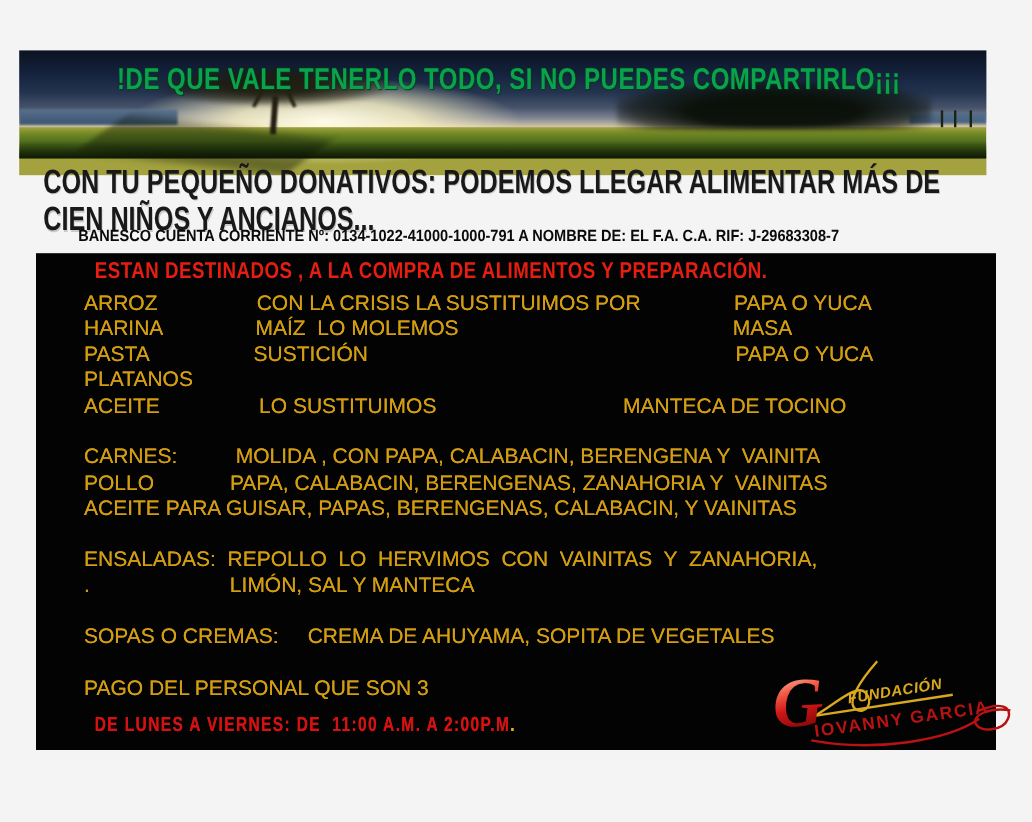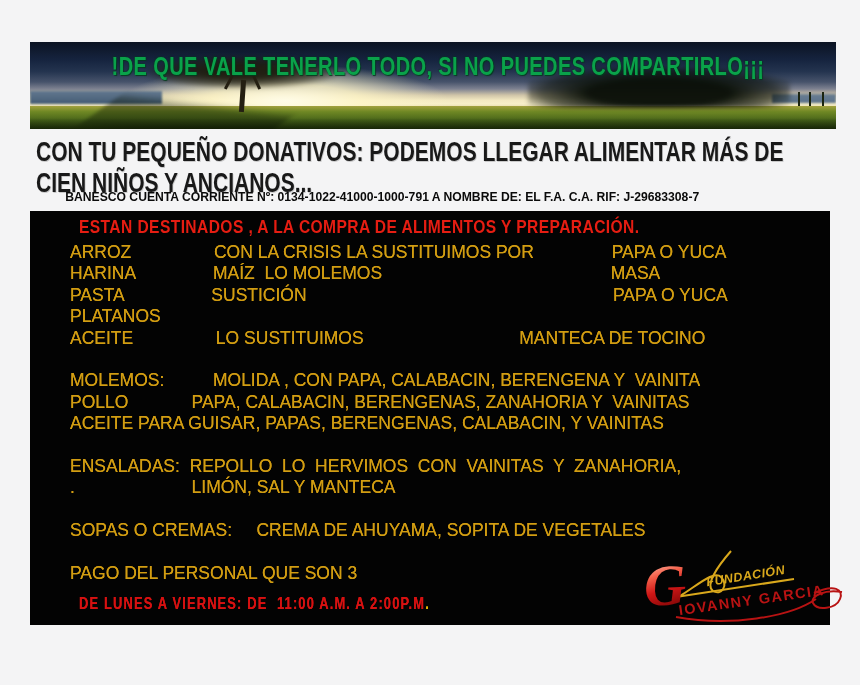--- a/index.html
+++ b/index.html
@@ -4,21 +4,21 @@
 <style>
   html,body{margin:0;padding:0;}
   body{
     width:860px;height:685px;background:#f4f4f5;position:relative;overflow:hidden;
     font-family:"Liberation Sans",sans-serif;
   }
   .page{position:absolute;inset:0;}
 
   
   .banner{
-    position:absolute;left:30px;top:42px;width:806px;height:87px;overflow:hidden;
+    position:absolute;left:16px;top:42px;width:806px;height:104px;overflow:hidden;
     background:linear-gradient(180deg,#0b1322 0%,#15233e 20%,#24344f 34%,#47536b 46%,
       #7e8291 54%,#cfc4a8 61%,#f3e9c2 67%,#f7efc9 71%,#e8dcae 75%,#c9c183 79%,#a3a23f 82%);
   }
   .sun-glow{position:absolute;left:90px;top:22px;width:330px;height:74px;
     background:radial-gradient(ellipse at center,rgba(255,252,232,.98) 0%,rgba(255,246,200,.8) 32%,rgba(255,240,180,0) 70%);}
   .sea-left{position:absolute;left:0;top:49px;width:132px;height:13px;opacity:.9;filter:blur(1px);
     background:linear-gradient(180deg,#5b748f,#2e4a6b);}
   .sea-right{position:absolute;left:742px;top:52px;width:64px;height:9px;opacity:.8;filter:blur(1px);
     background:linear-gradient(180deg,#54708e,#31507a);}
   .field{position:absolute;left:0;top:64px;width:100%;height:26px;
@@ -122,21 +122,21 @@
       <span>ESTAN DESTINADOS , A LA COMPRA  DE ALIMENTOS Y PREPARACIÓN.</span>
     </div>
 
     <div class="menu">
         <div class="menu-line">ARROZ                 CON LA CRISIS LA SUSTITUIMOS POR                PAPA O YUCA</div>
         <div class="menu-line">HARINA                MAÍZ  LO MOLEMOS                                               MASA</div>
         <div class="menu-line">PASTA                  SUSTICIÓN                                                               PAPA O YUCA</div>
         <div class="menu-line">PLATANOS</div>
         <div class="menu-line">ACEITE                 LO SUSTITUIMOS                                MANTECA DE TOCINO</div>
         <div class="menu-line">&nbsp;</div>
-        <div class="menu-line">MOLEMOS:          MOLIDA , CON PAPA, CALABACIN, BERENGENA Y  VAINITA</div>
+        <div class="menu-line">CARNES:          MOLIDA , CON PAPA, CALABACIN, BERENGENA Y  VAINITA</div>
         <div class="menu-line">POLLO             PAPA, CALABACIN, BERENGENAS, ZANAHORIA Y  VAINITAS</div>
         <div class="menu-line">ACEITE PARA GUISAR, PAPAS, BERENGENAS, CALABACIN, Y VAINITAS</div>
         <div class="menu-line">&nbsp;</div>
         <div class="menu-line">ENSALADAS:  REPOLLO  LO  HERVIMOS  CON  VAINITAS  Y  ZANAHORIA,</div>
         <div class="menu-line">.                        LIMÓN, SAL Y MANTECA</div>
         <div class="menu-line">&nbsp;</div>
         <div class="menu-line">SOPAS O CREMAS:     CREMA DE AHUYAMA, SOPITA DE VEGETALES</div>
         <div class="menu-line">&nbsp;</div>
         <div class="menu-line">PAGO DEL PERSONAL QUE SON 3</div>
       </div>

